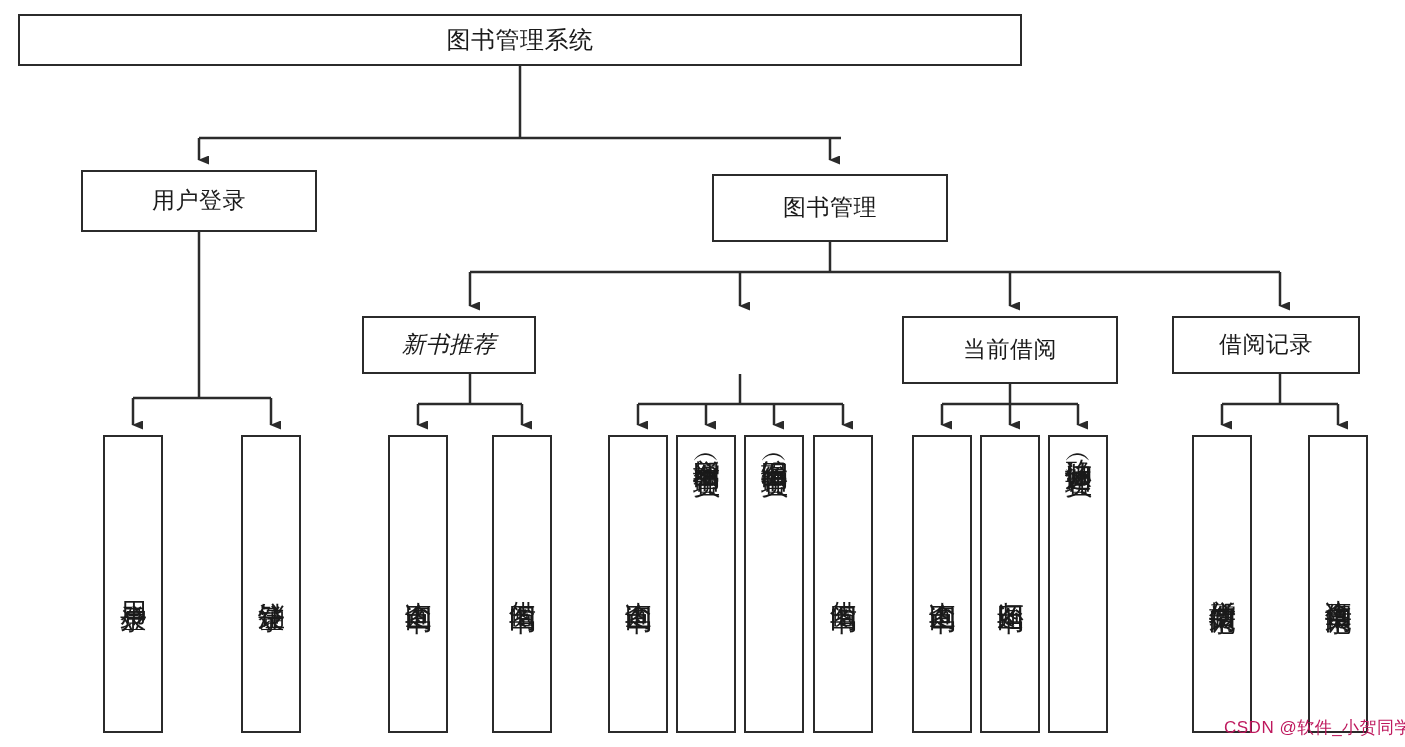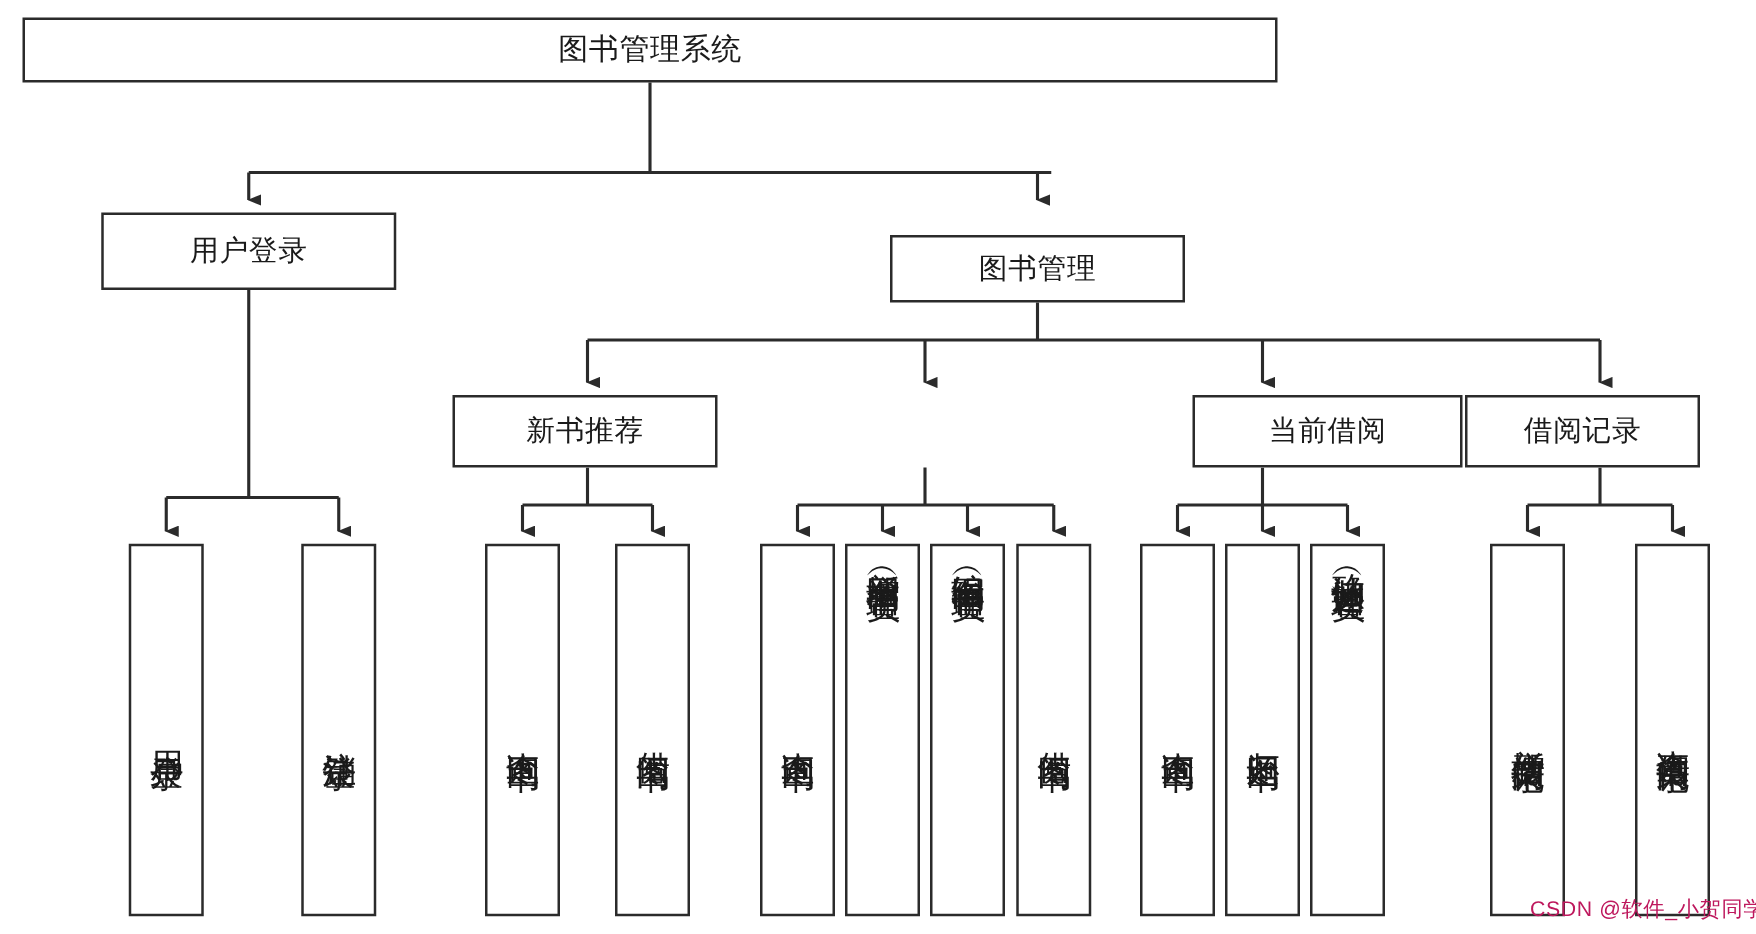--- a/index.html
+++ b/index.html
@@ -134,30 +134,30 @@
   </svg>
 
   <div class="node root horizontal" style="left:18px; top:14px; width:1004px; height:52px;">
     <span class="node-label">图书管理系统</span>
   </div>
 
   <div class="node horizontal" style="left:81px; top:170px; width:236px; height:62px;">
     <span class="node-label">用户登录</span>
   </div>
 
-  <div class="node horizontal" style="left:712px; top:188px; width:236px; height:54px;">
+  <div class="node horizontal" style="left:712px; top:174px; width:236px; height:68px;">
     <span class="node-label">图书管理</span>
   </div>
 
-  <div class="node horizontal" style="left:362px; top:316px; width:212px; height:58px;">
+  <div class="node horizontal" style="left:362px; top:316px; width:174px; height:58px;font-style:italic;">
     <span class="node-label">新书推荐</span>
   </div>
 
 
-  <div class="node horizontal" style="left:954px; top:316px; width:216px; height:58px;">
+  <div class="node horizontal" style="left:902px; top:316px; width:216px; height:68px;">
     <span class="node-label">当前借阅</span>
   </div>
 
   <div class="node horizontal" style="left:1172px; top:316px; width:188px; height:58px;">
     <span class="node-label">借阅记录</span>
   </div>
 
   <div class="node leaf align-mid" style="left:103px; top:435px; width:60px; height:298px;">
     <span class="node-label">用户登录</span>
   </div>

